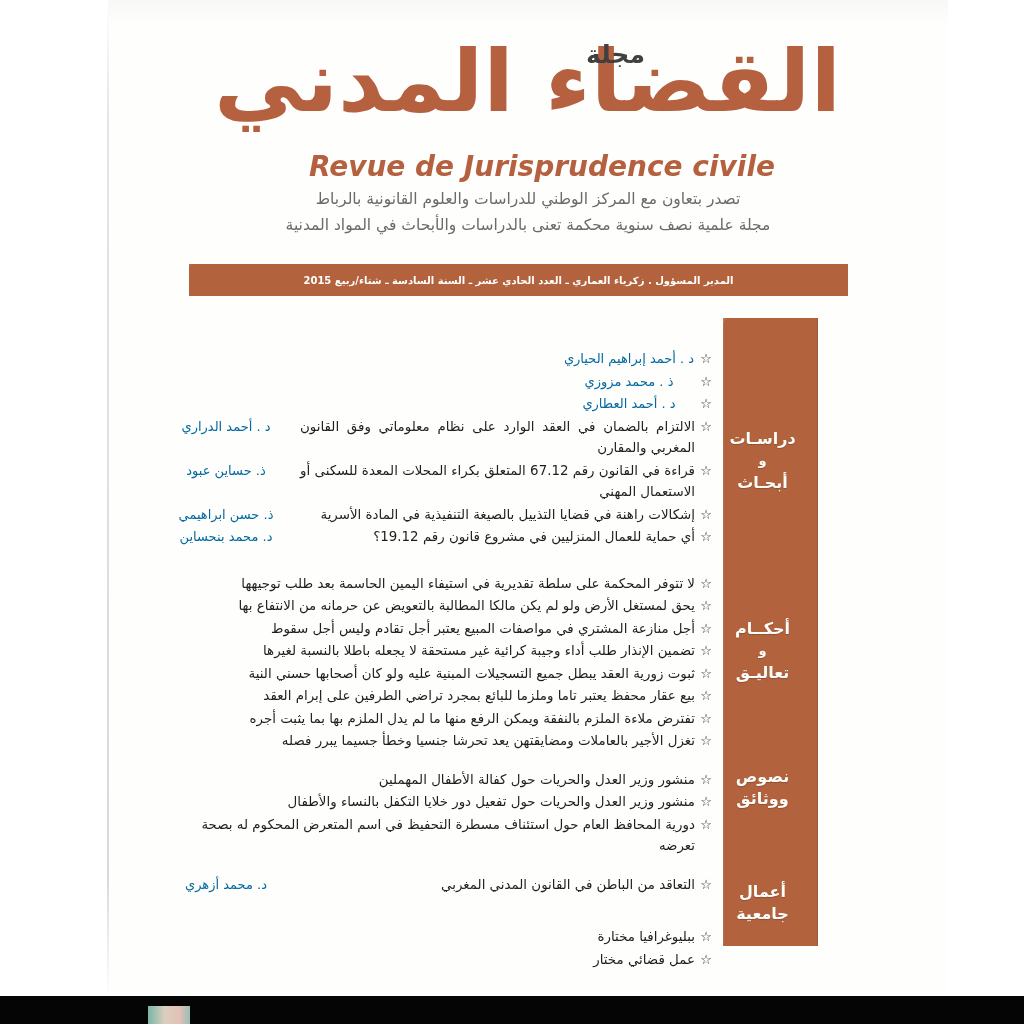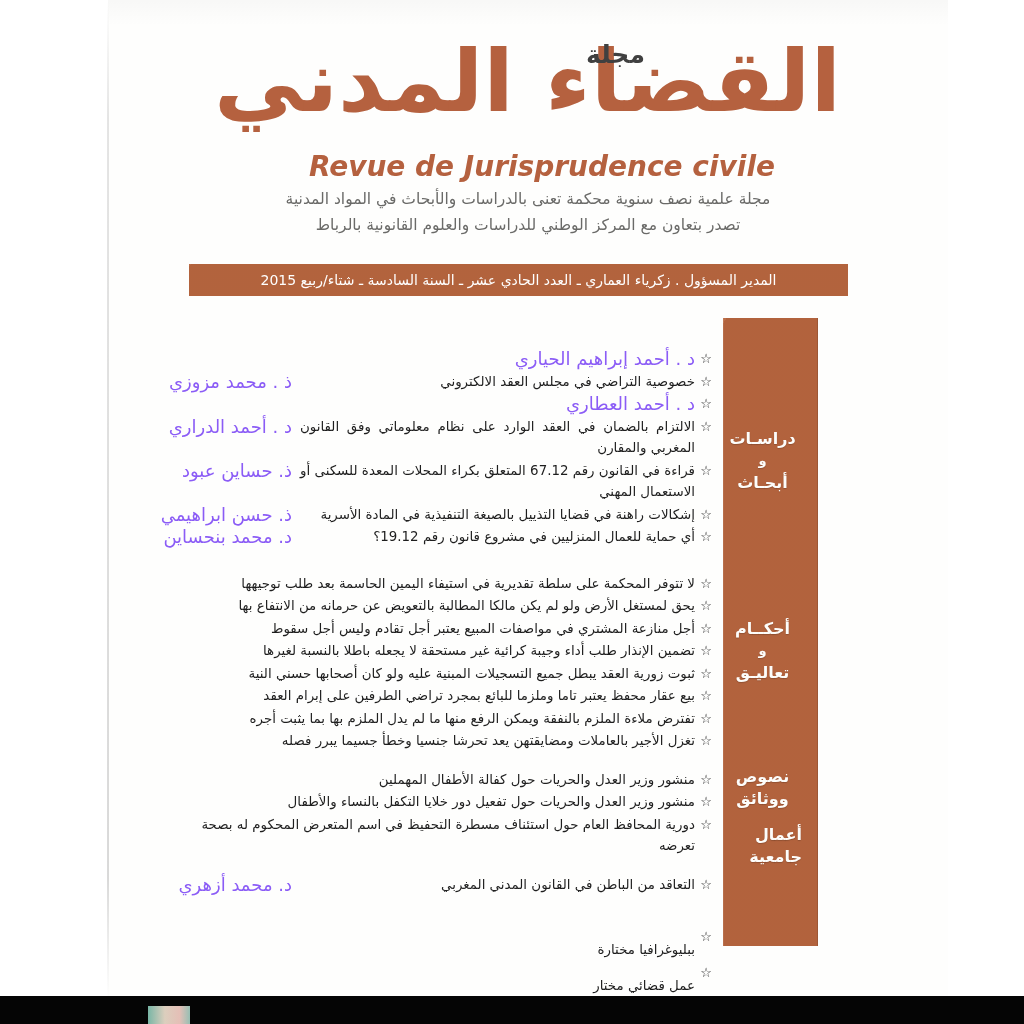--- a/index.html
+++ b/index.html
@@ -131,22 +131,22 @@
     background: #b8663f;
     background-image: linear-gradient(135deg, rgba(255,255,255,.045) 0 2px, rgba(0,0,0,.03) 2px 4px);
     display: flex;
     align-items: center;
     justify-content: center;
     direction: rtl;
   }
   .banner-text {
     color: #ffffff;
     font-family: "DejaVu Sans", "Liberation Sans", sans-serif;
-    font-size: 14px;
-    font-weight: 400;
+    font-size: 10px;
+    font-weight: 700;
     letter-spacing: .2px;
     white-space: nowrap;
   }
 
   
   .rail {
     position: absolute;
     left: 723px;
     top: 318px;
     width: 95px;
@@ -209,64 +209,64 @@
     color: #1e1e1e;
     font-family: "DejaVu Sans", "Liberation Sans", sans-serif;
     font-size: 13.4px;
     line-height: 21.5px;
     text-align: justify;
     text-align-last: right;
     padding-left: 8px;
   }
   .toc-author {
     flex: 0 0 132px;
-    color: #8b5cf6;
-    font-family: "DejaVu Sans", "Liberation Sans", sans-serif;
-    font-size: 18px;
+    color: #0369a1;
+    font-family: "DejaVu Sans", "Liberation Sans", sans-serif;
+    font-size: 13px;
     line-height: 21.5px;
-    text-align: right;
+    text-align: center;
     white-space: nowrap;
   }
   .toc-author.empty { visibility: hidden; }
 
   .group-gap-a { height: 24px; }
   .group-gap-b { height: 16px; }
   .group-gap-c { height: 16px; }
   .group-gap-d { height: 30px; }
 
   
   .g-rulings .toc-title { text-align: right; }
   .g-docs .toc-title { text-align: right; }
-  .g-final .toc-title { text-align: right; margin-top: 13px; }
+  .g-final .toc-title { text-align: right; }
 
   .rail-lbl-1 { top: 110px; }
   .rail-lbl-2 { top: 300px; }
   .rail-lbl-3 { top: 448px; }
-  .rail-lbl-4 { top: 506px; text-align: right; }
+  .rail-lbl-4 { top: 563px; }
 </style>
 </head>
 <body>
 
 <div id="page">
 
   <div class="page-sheet"></div>
   <div class="scan-top-noise"></div>
   <div class="scan-edge-left"></div>
 
   <div class="masthead">
     <div class="logo-wrap">
       <span class="logo-arabic">القضاء المدني</span>
       <span class="logo-kicker">مجلة</span>
     </div>
     <div class="logo-latin">Revue de Jurisprudence civile</div>
   </div>
 
   <div class="subtitle-block">
+    <div class="subtitle-line">تصدر بتعاون مع المركز الوطني للدراسات والعلوم القانونية بالرباط</div>
     <div class="subtitle-line">مجلة علمية نصف سنوية محكمة تعنى بالدراسات والأبحاث في المواد المدنية</div>
-    <div class="subtitle-line">تصدر بتعاون مع المركز الوطني للدراسات والعلوم القانونية بالرباط</div>
   </div>
 
   <div class="banner">
     <span class="banner-text">المدير المسؤول . زكرياء العماري ـ العدد الحادي عشر ـ السنة السادسة ـ شتاء/ربيع 2015</span>
   </div>
 
   <div class="rail">
     <div class="rail-label rail-lbl-1">
       <div>دراسـات</div>
       <div class="sub">و</div>
@@ -291,21 +291,20 @@
     <div class="toc-group g-studies">
         <div class="toc-row">
           <div class="toc-star">☆</div>
           <div class="toc-body">
             <div class="toc-author">د . أحمد إبراهيم الحياري</div>
           </div>
         </div>
         <div class="toc-row">
           <div class="toc-star">☆</div>
           <div class="toc-body">
-            <div class="toc-title">خصوصية التراضي في مجلس العقد الالكتروني</div>
             <div class="toc-author">ذ . محمد مزوزي</div>
           </div>
         </div>
         <div class="toc-row">
           <div class="toc-star">☆</div>
           <div class="toc-body">
             <div class="toc-author">د . أحمد العطاري</div>
           </div>
         </div>
         <div class="toc-row">

